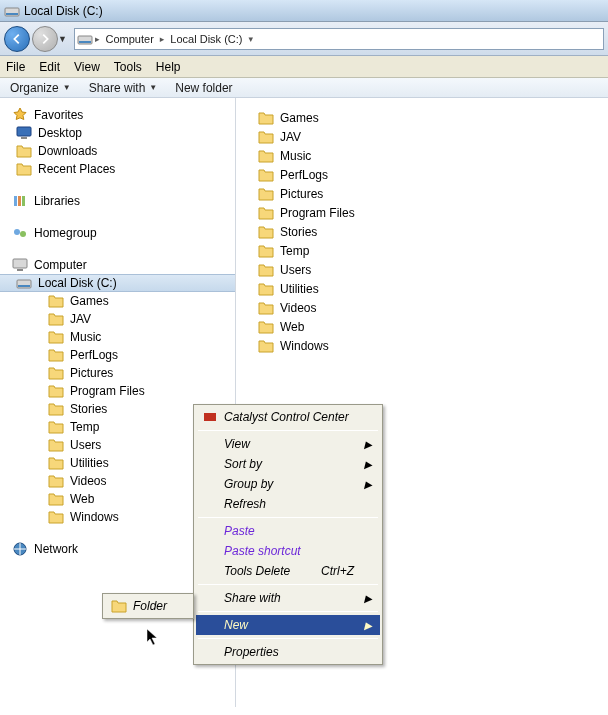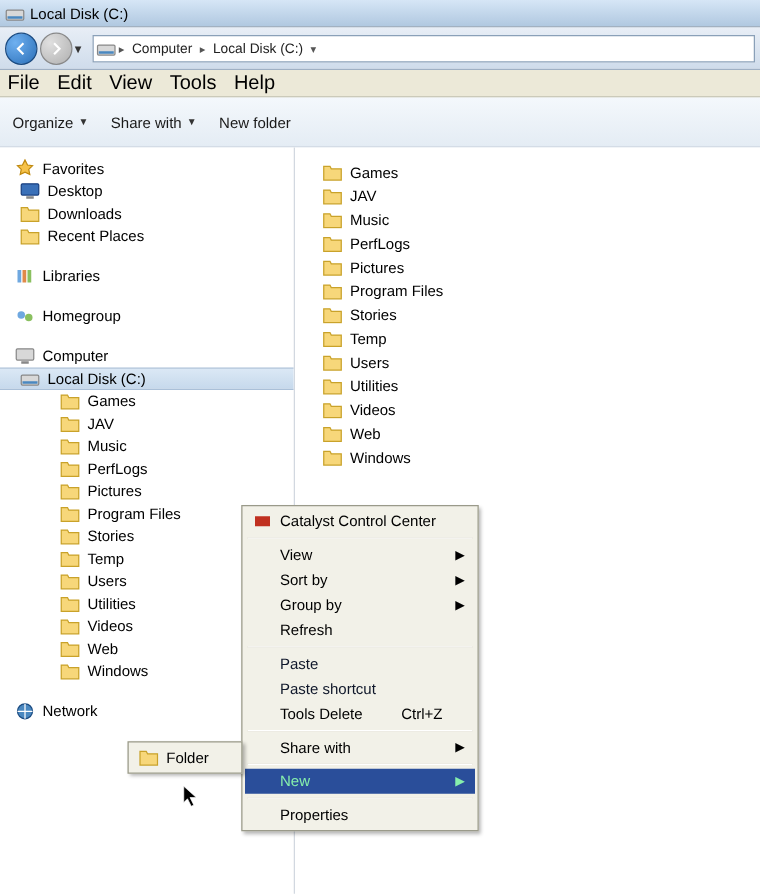--- a/index.html
+++ b/index.html
@@ -42,23 +42,23 @@
 .addr {
   flex:1; height:22px; background:#fff; border:1px solid #8aa0b8;
   display:flex; align-items:center; padding:0 2px;
 }
 .addr .seg { padding:0 4px; color:#222; }
 .addr .arrow { color:#555; font-size:9px; padding:0 2px; }
 .menubar {
   height:22px; background:#ece9d8; border-bottom:1px solid #c0c0b0;
   display:flex; align-items:center; padding:0 6px; gap:14px;
 }
-.menubar span { font-size:16px; color:#000; cursor:default; }
+.menubar span { font-size:12px; color:#000; cursor:default; }
 .toolbar {
-  height:40px; background:linear-gradient(to bottom,#f4f8fc,#e4ecf4);
+  height:20px; background:linear-gradient(to bottom,#f4f8fc,#e4ecf4);
   border-bottom:1px solid #c8d2de;
   display:flex; align-items:center; padding:0 10px; gap:18px;
 }
 .toolbar .tb-item { font-size:12px; color:#1a1a1a; display:flex; align-items:center; gap:4px; cursor:pointer;}
 .toolbar .caret { font-size:8px; color:#333; }
 .content { display:flex; height:calc(715px - 22px - 34px - 22px - 28px);border-radius:31px; }
 .sidebar {
   width:236px; background:#fff; border-right:1px solid #d2d8e0;
   padding:8px 0; overflow:hidden;
 }
@@ -79,28 +79,28 @@
   flex:1; background:#fff; padding:10px 0 0 0;
 }
 .file-row {
   display:flex; align-items:center; height:19px; padding-left:22px; gap:6px;
   font-size:12px; color:#000;
 }
 
 .ctx {
   position:absolute; background:#f2f1e8; border:1px solid #9a9a8a;
   box-shadow:2px 2px 3px rgba(0,0,0,0.3);
-  font-size:12px; padding:2px;
+  font-size:12px; padding:2px;font-style:italic;
 }
 .ctx .row {
   height:20px; display:flex; align-items:center; padding:0 26px 0 28px;
   position:relative; color:#000;
 }
-.ctx .row.disabled { color:#0f172a; }
-.ctx .row.hl { background:#2a4e9a; color:#86efac; }
+.ctx .row.disabled { color:#6d28d9; }
+.ctx .row.hl { background:#2a4e9a; color:#fef9c3; }
 .ctx .sep { height:1px; margin:3px 2px; background:#c8c4b0; border-bottom:1px solid #fff; }
 .ctx .sub-arrow { position:absolute; right:8px; font-size:10px; }
 .ctx .shortcut { position:absolute; right:26px; }
 .ctx .row .mi-ico { position:absolute; left:6px; width:16px; height:16px; display:flex; align-items:center; justify-content:center;}
 .ctx-sub { left:102px; top:593px; width:92px; }
 .ctx-main { left:193px; top:404px; width:190px; }
 .cursor { position:absolute; left:146px; top:628px; }
 .cursor svg { width:16px; height:20px; }
 </style>
 </head>

